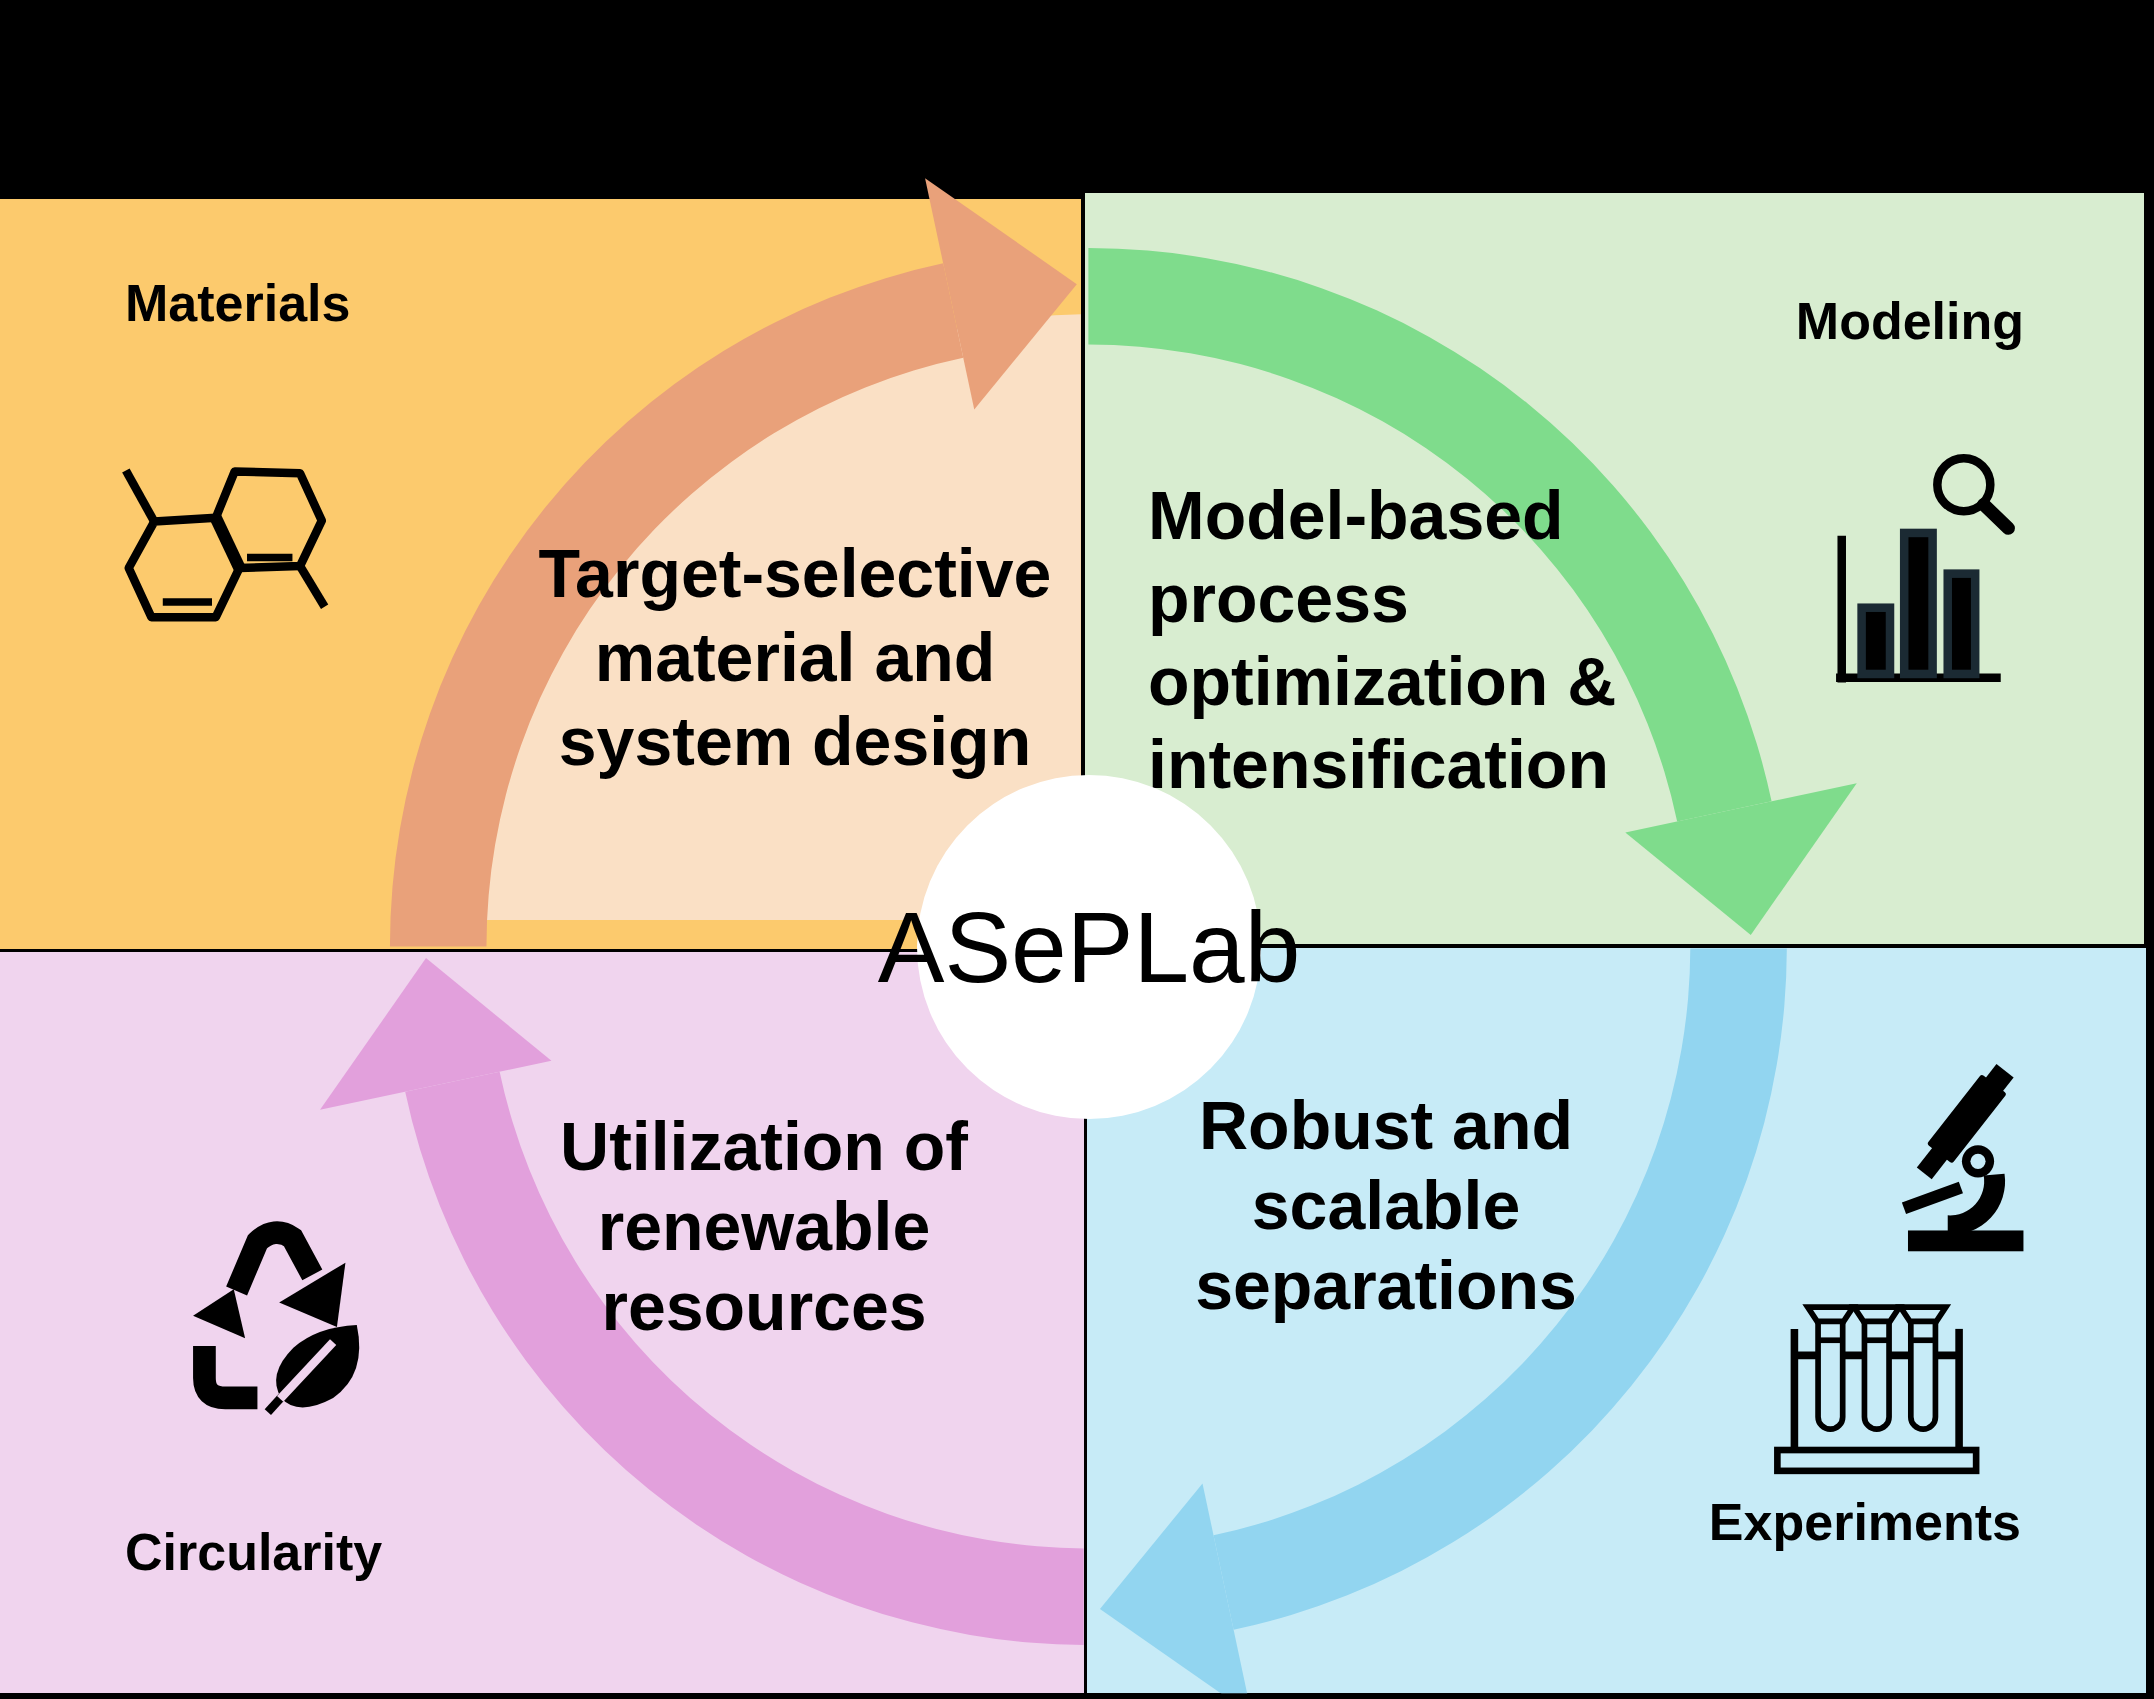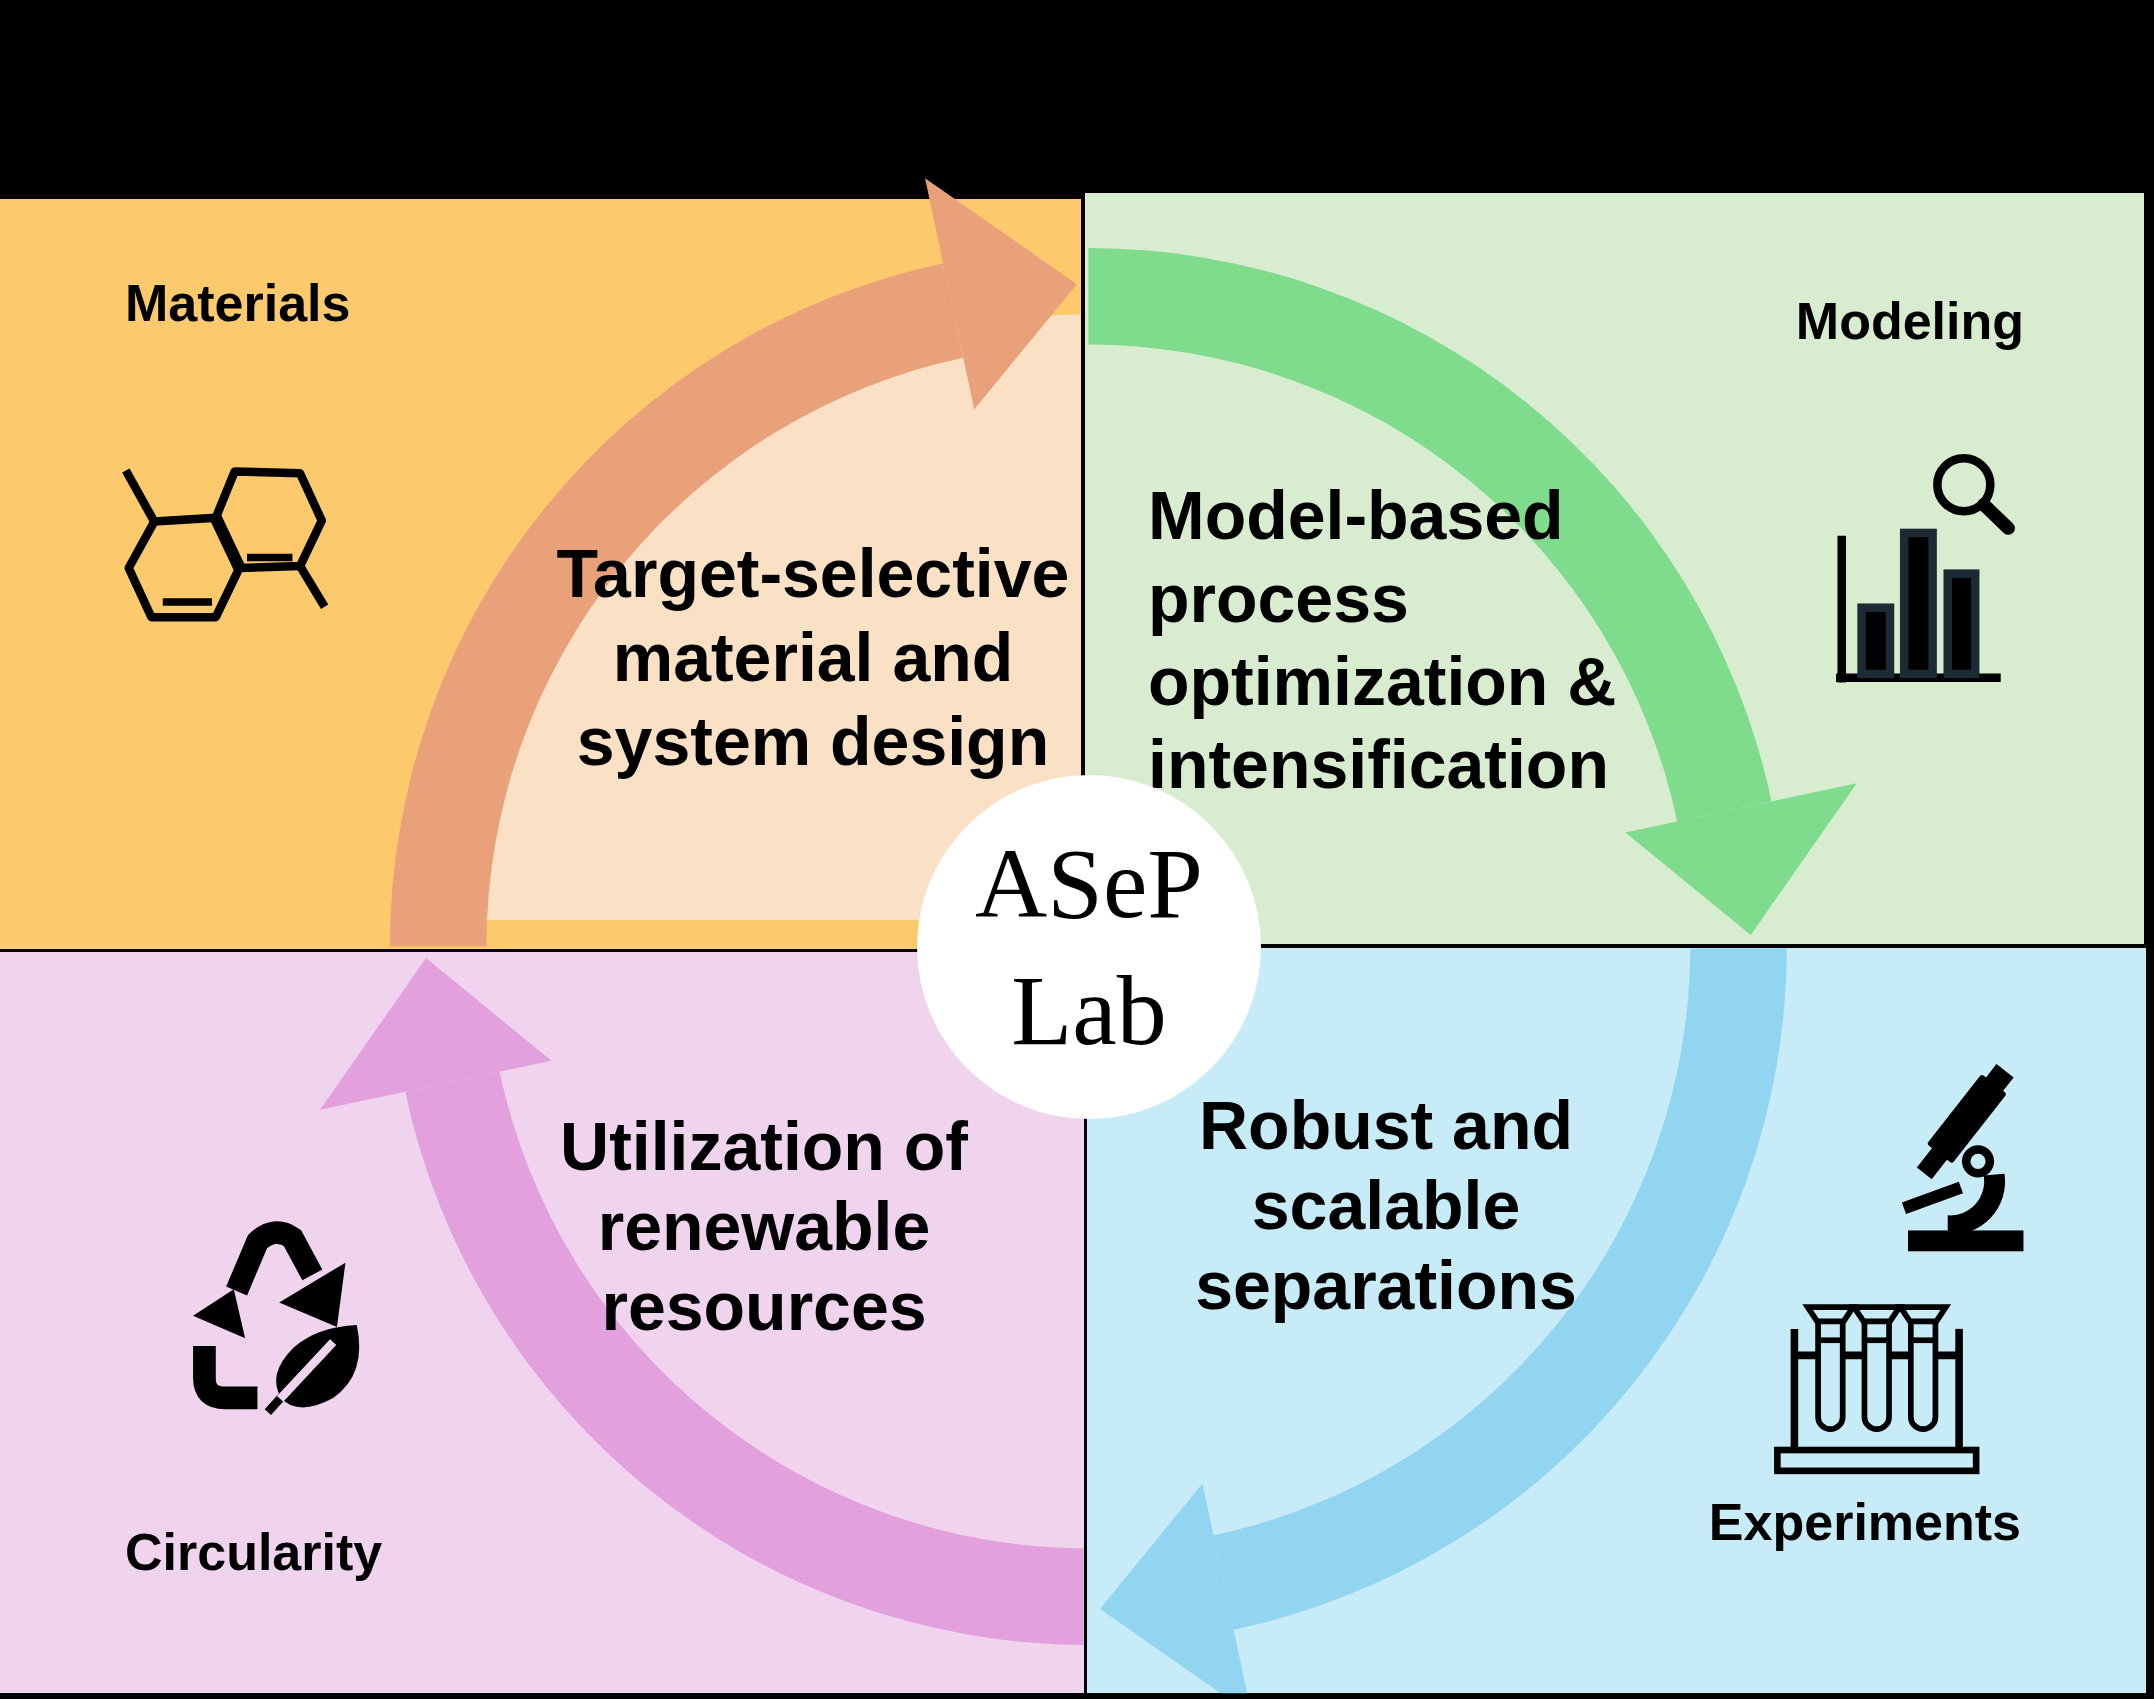--- a/index.html
+++ b/index.html
@@ -4,21 +4,21 @@
 <style>
   html,body{margin:0;padding:0;background:#000;}
   #stage{position:relative;width:2155px;height:1700px;background:#000;overflow:hidden;
          font-family:"Liberation Sans",sans-serif;}
   .quad{position:absolute;}
   #arc-svg{position:absolute;left:0;top:0;width:2155px;height:1700px;}
   .label{position:absolute;font-size:52px;font-weight:600;color:#000;line-height:1;}
   .body{position:absolute;font-size:68px;font-weight:600;color:#000;white-space:pre-line;}
   .body.center{text-align:center;}
   #hub{position:absolute;left:917px;top:775px;width:344px;height:344px;border-radius:50%;
-       background:#fff;display:flex;flex-direction:column;align-items:center;justify-content:center;font-family:Liberation Serif, serif;}
+       background:#fff;display:flex;align-items:center;justify-content:center;}
   #hub .hubline{font-size:100px;font-weight:400;color:#000;line-height:127px;}
 </style>
 </head>
 <body>
 
 <div id="stage">
 
   <div class="quad" style="left: 0px; top: 199px; width: 1081px; height: 750px; background: rgb(252, 202, 109);"></div>
   <div class="quad" style="left: 1085px; top: 193px; width: 1059px; height: 751px; background: rgb(216, 237, 208);"></div>
   <div class="quad" style="left: 0px; top: 952px; width: 1084px; height: 741px; background: rgb(240, 212, 238);"></div>
@@ -126,21 +126,21 @@
       <path d="M 377,1400 Q 388,1452 352,1477 Q 315,1497 297,1477 Q 282,1452 310,1424 Q 335,1402 377,1400 Z" fill="#000000"></path>
       <line x1="296" y1="1478" x2="352" y2="1418" stroke="#F0D4EE" stroke-width="9"></line>
     </g>
   </svg>
 
   <div class="label" style="left:125px;top:277px;">Materials</div>
   <div class="label" style="right:131px;top:295px;">Modeling</div>
   <div class="label" style="left:125px;top:1526px;">Circularity</div>
   <div class="label" style="right:134px;top:1496px;">Experiments</div>
 
-  <div class="body center" style="left:529px;top:531px;width:568px;line-height:84px;">Target-selective
+  <div class="body center" style="left:511px;top:531px;width:568px;line-height:84px;">Target-selective
 material and
 system design</div>
   <div class="body" style="left:1148px;top:474px;width:530px;line-height:83px;">Model-based
 process
 optimization &amp;
 intensification</div>
   <div class="body center" style="left:1102px;top:1085px;width:568px;line-height:80px;">Robust and
 scalable
 separations</div>
   <div class="body center" style="left:480px;top:1106px;width:568px;line-height:80px;">Utilization of

